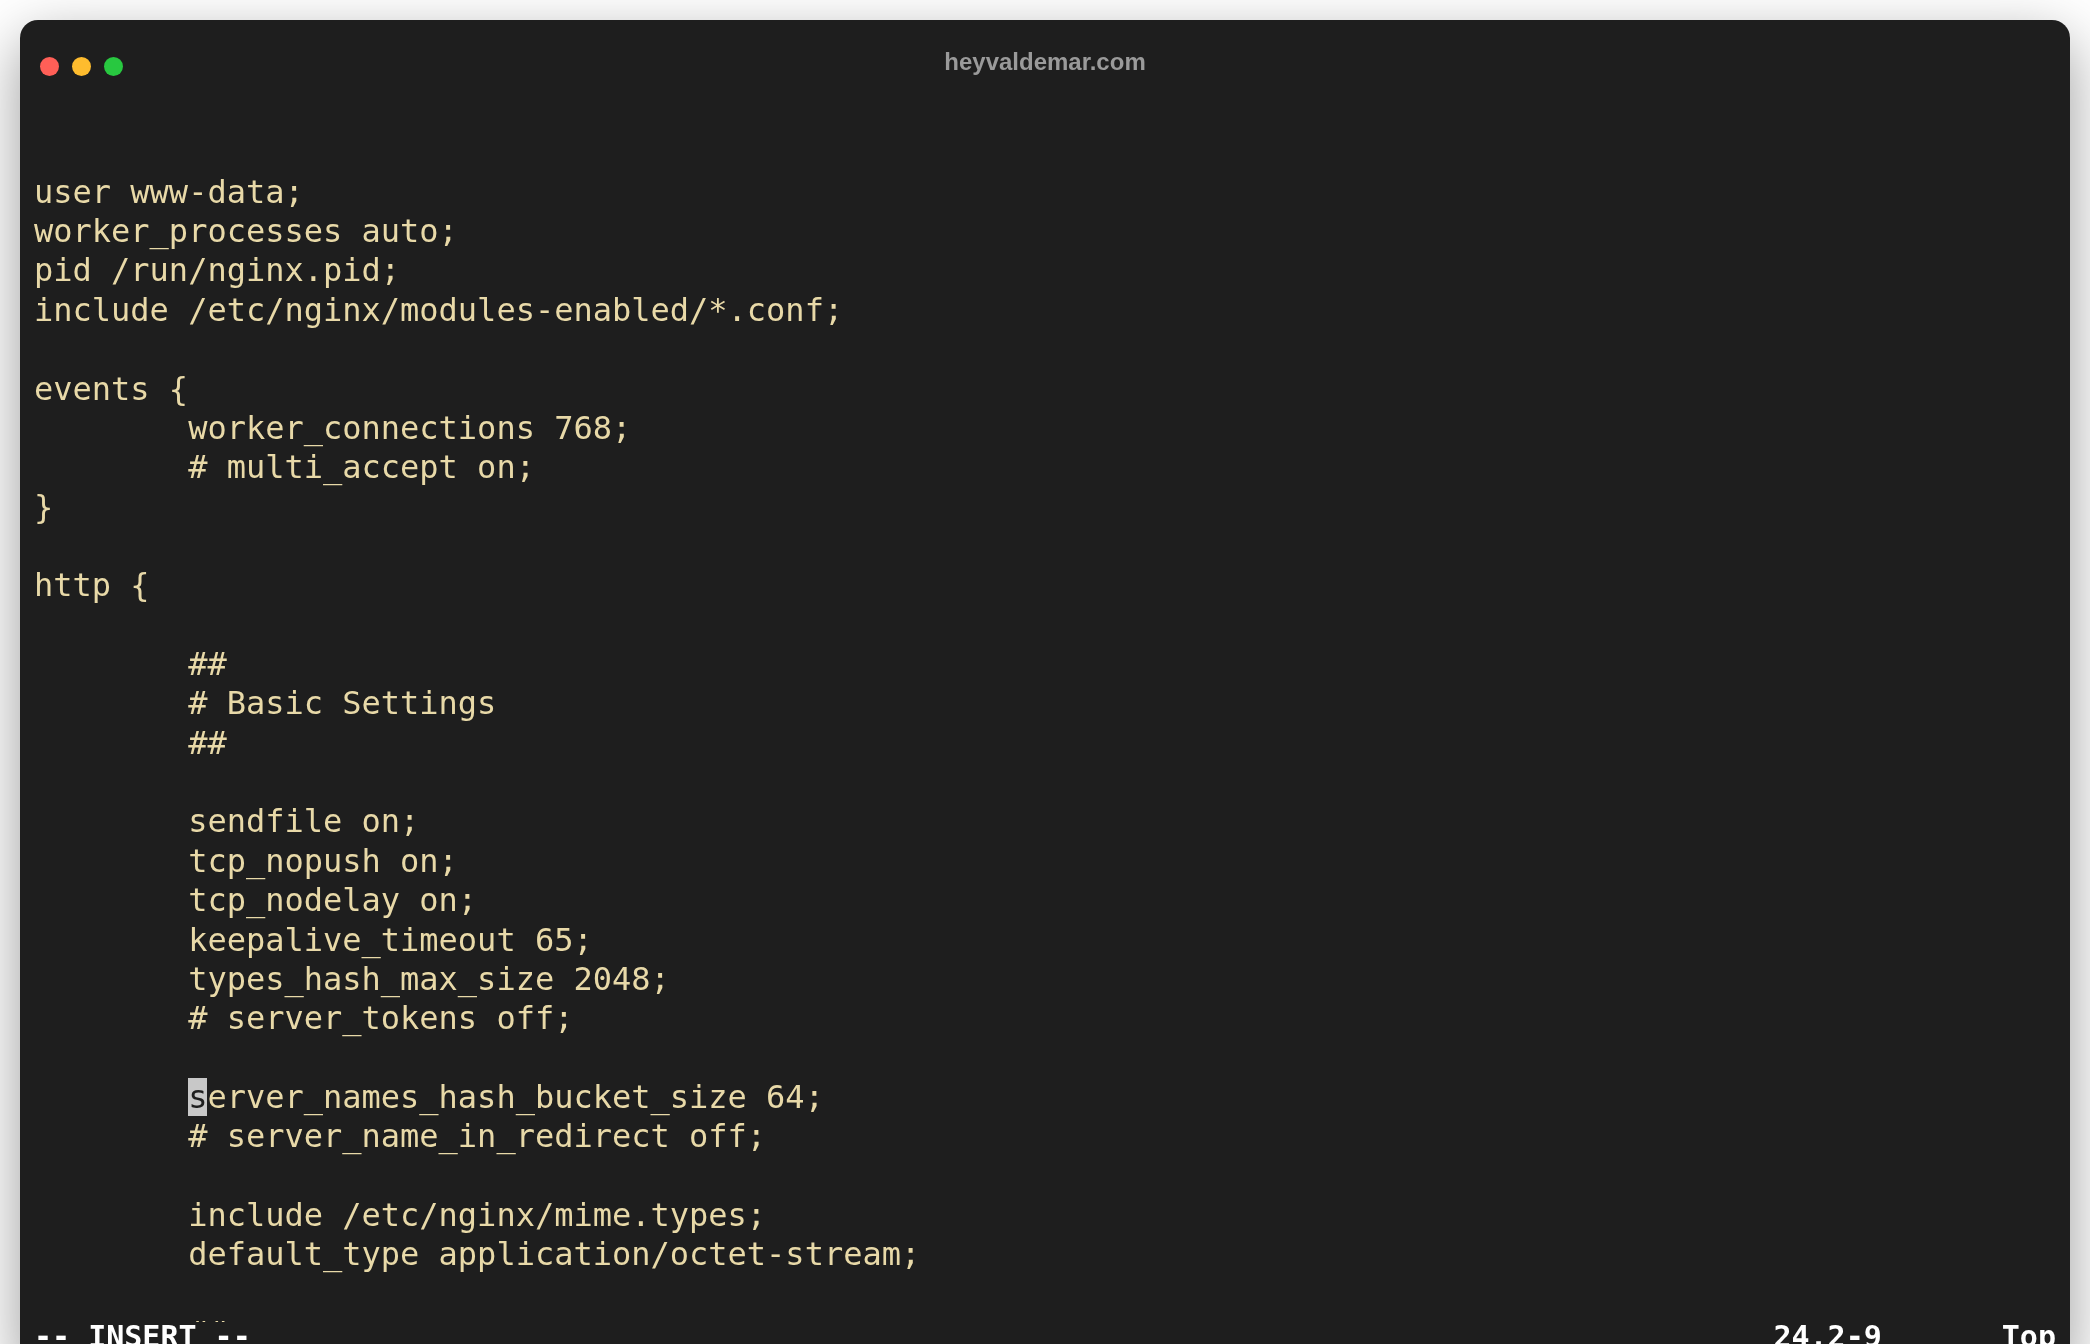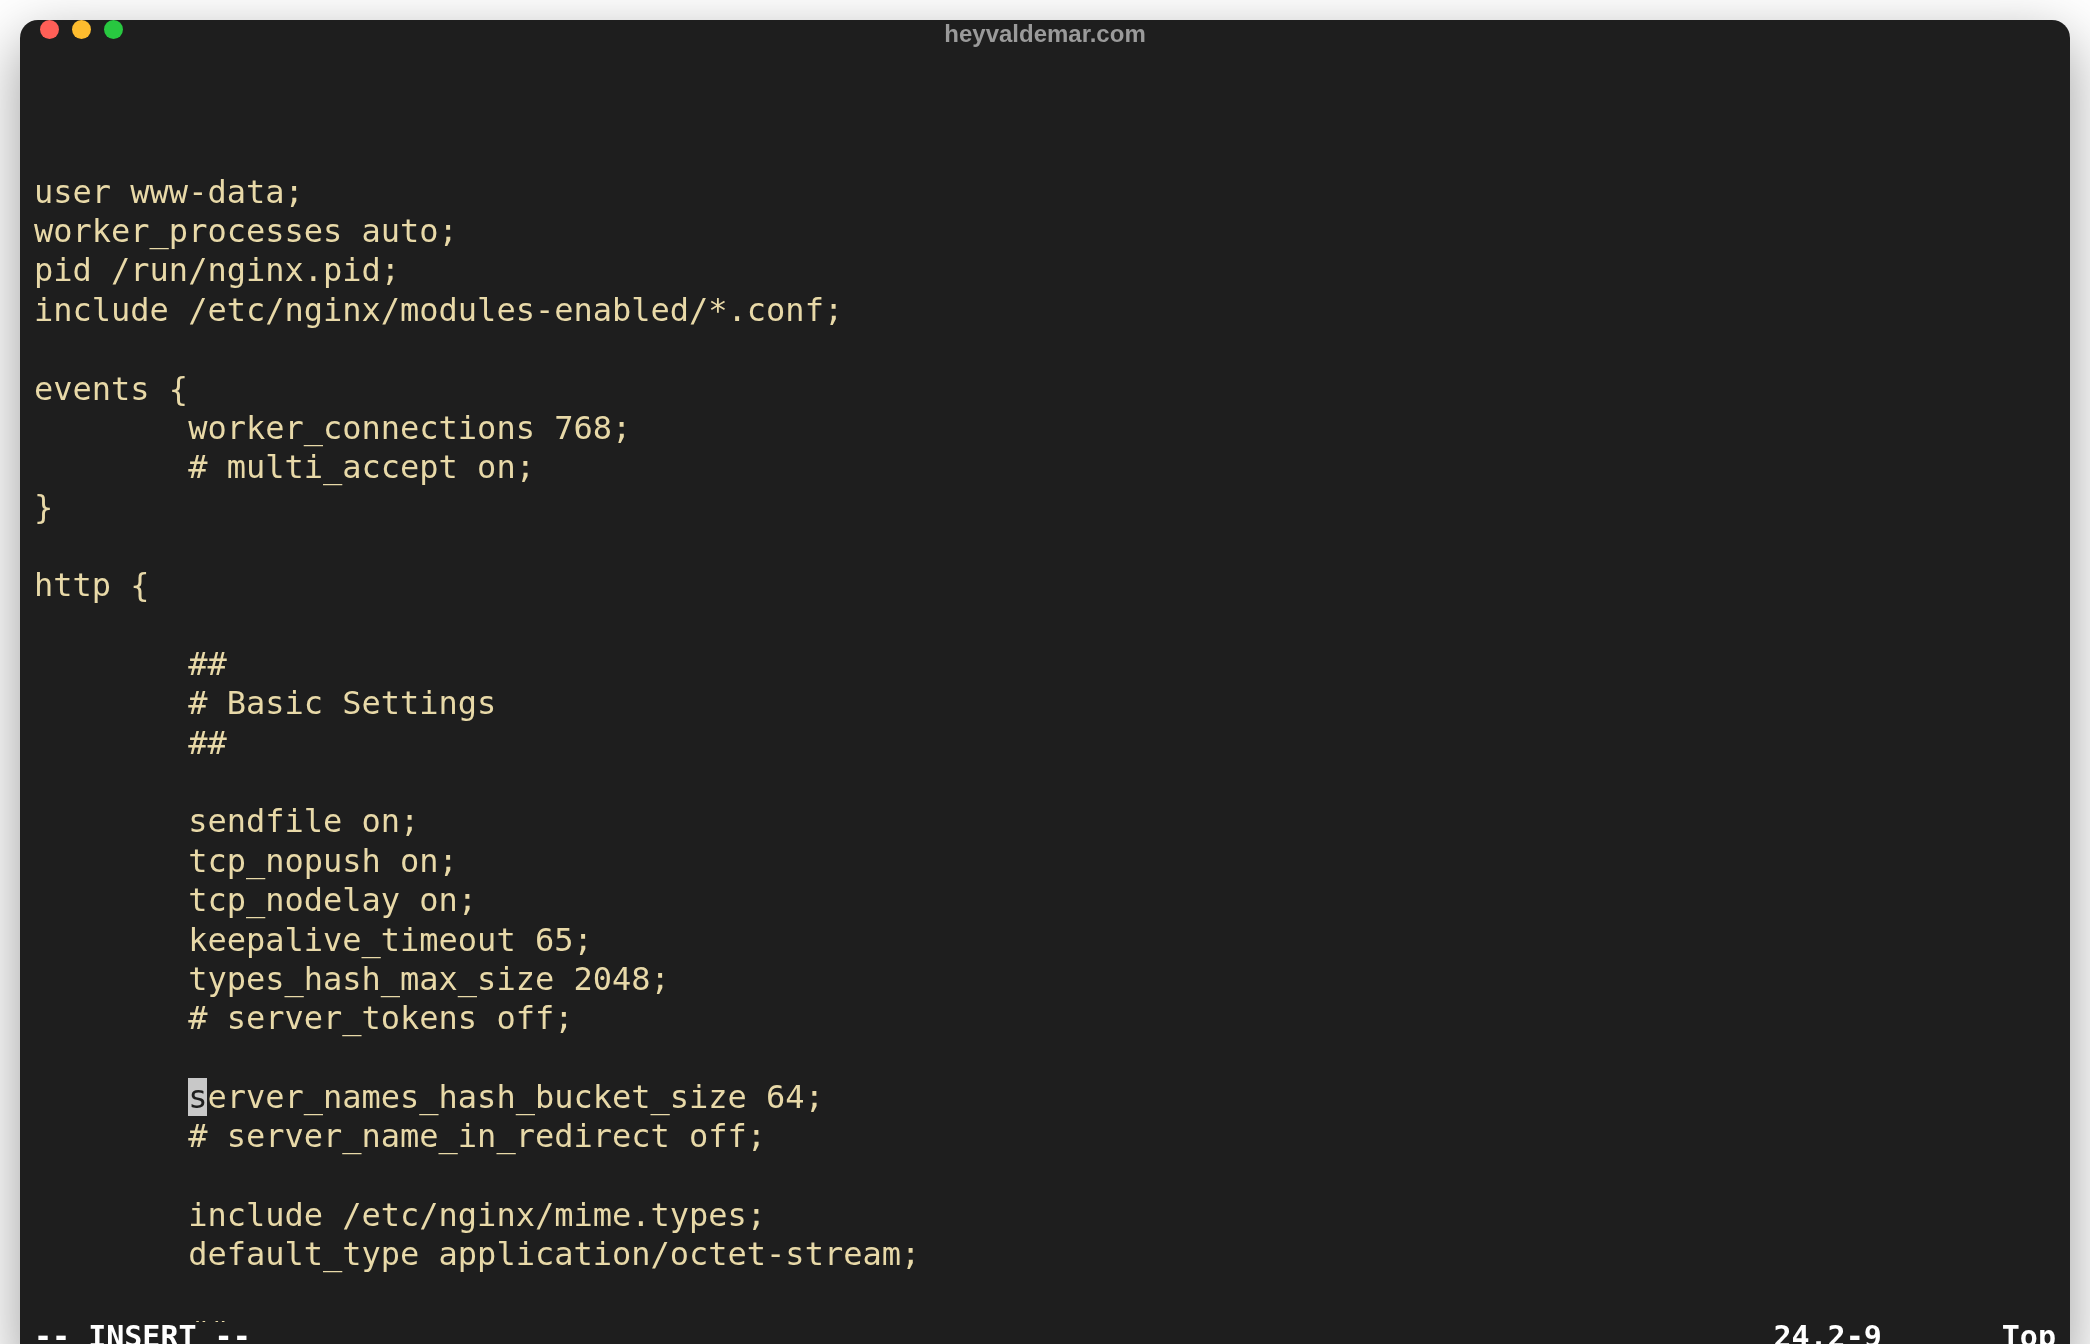--- a/index.html
+++ b/index.html
@@ -22,21 +22,21 @@
       border-radius: 18px;
       overflow: hidden;
       display: flex;
       flex-direction: column;
       font-family: 'SF Mono', 'Menlo', 'Monaco', 'Consolas', monospace;
       box-shadow: 0 20px 60px rgba(0,0,0,0.4);
     }
     .title-bar {
       height: 56px;
       display: flex;
-      align-items: flex-start;
+      align-items: flex-end;
       padding: 0 20px;
       position: relative;
       flex-shrink: 0;
     }
     .traffic-lights {
       display: flex;
       gap: 13px;
       align-items: center;
     }
     .traffic-light {

